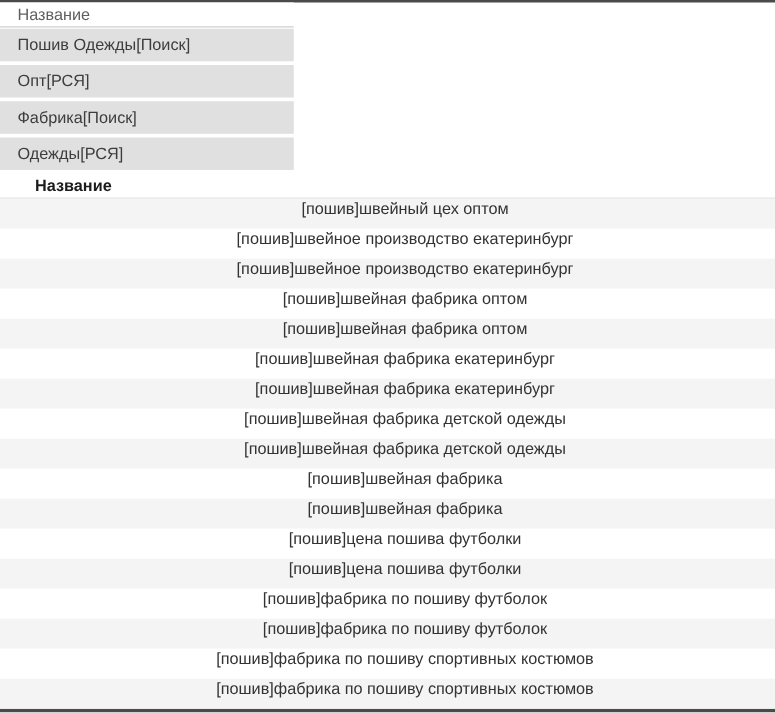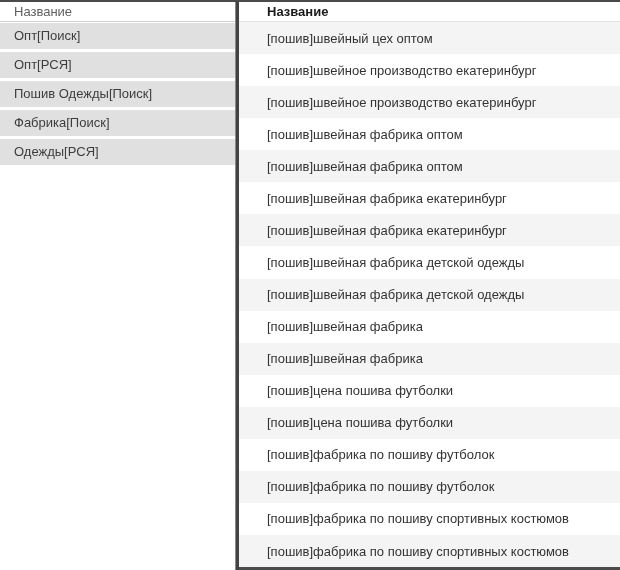--- a/index.html
+++ b/index.html
@@ -1,15 +1,15 @@
 <!DOCTYPE html>
 <html><head>
 <meta charset="utf-8">
 <style>
-  * { margin: 0; padding: 0; box-sizing: border-box; }
+  * { margin: 0; padding: 0; box-sizing: border-box; flex-direction: column; }
   html, body { background: #ffffff; }
   body {
     font-family: "Liberation Sans", sans-serif;
     width: 620px; height: 570px;
     overflow: hidden;
   }
   .app {
     width: 620px; height: 570px;
     display: flex;
     border-top: 2px solid #4a4a4a;
@@ -93,25 +93,24 @@
   .phrase-row:nth-child(odd) { background: #f4f4f4; }
 </style>
 </head>
 <body>
 
 <div class="app">
 
   <div class="left-panel">
     <div class="left-header">Название</div>
     <div class="left-items">
-  <div class="group-item">Опт[Поиск]</div>
+
+  <div class="group-item">Пошив Одежды[Поиск]</div>
 
   <div class="group-item">Опт[РСЯ]</div>
-
-  <div class="group-item">Пошив Одежды[Поиск]</div>
 
 
   <div class="group-item">Фабрика[Поиск]</div>
 
   <div class="group-item">Одежды[РСЯ]</div>
 </div>
   </div>
 
   <div class="divider"></div>
 

